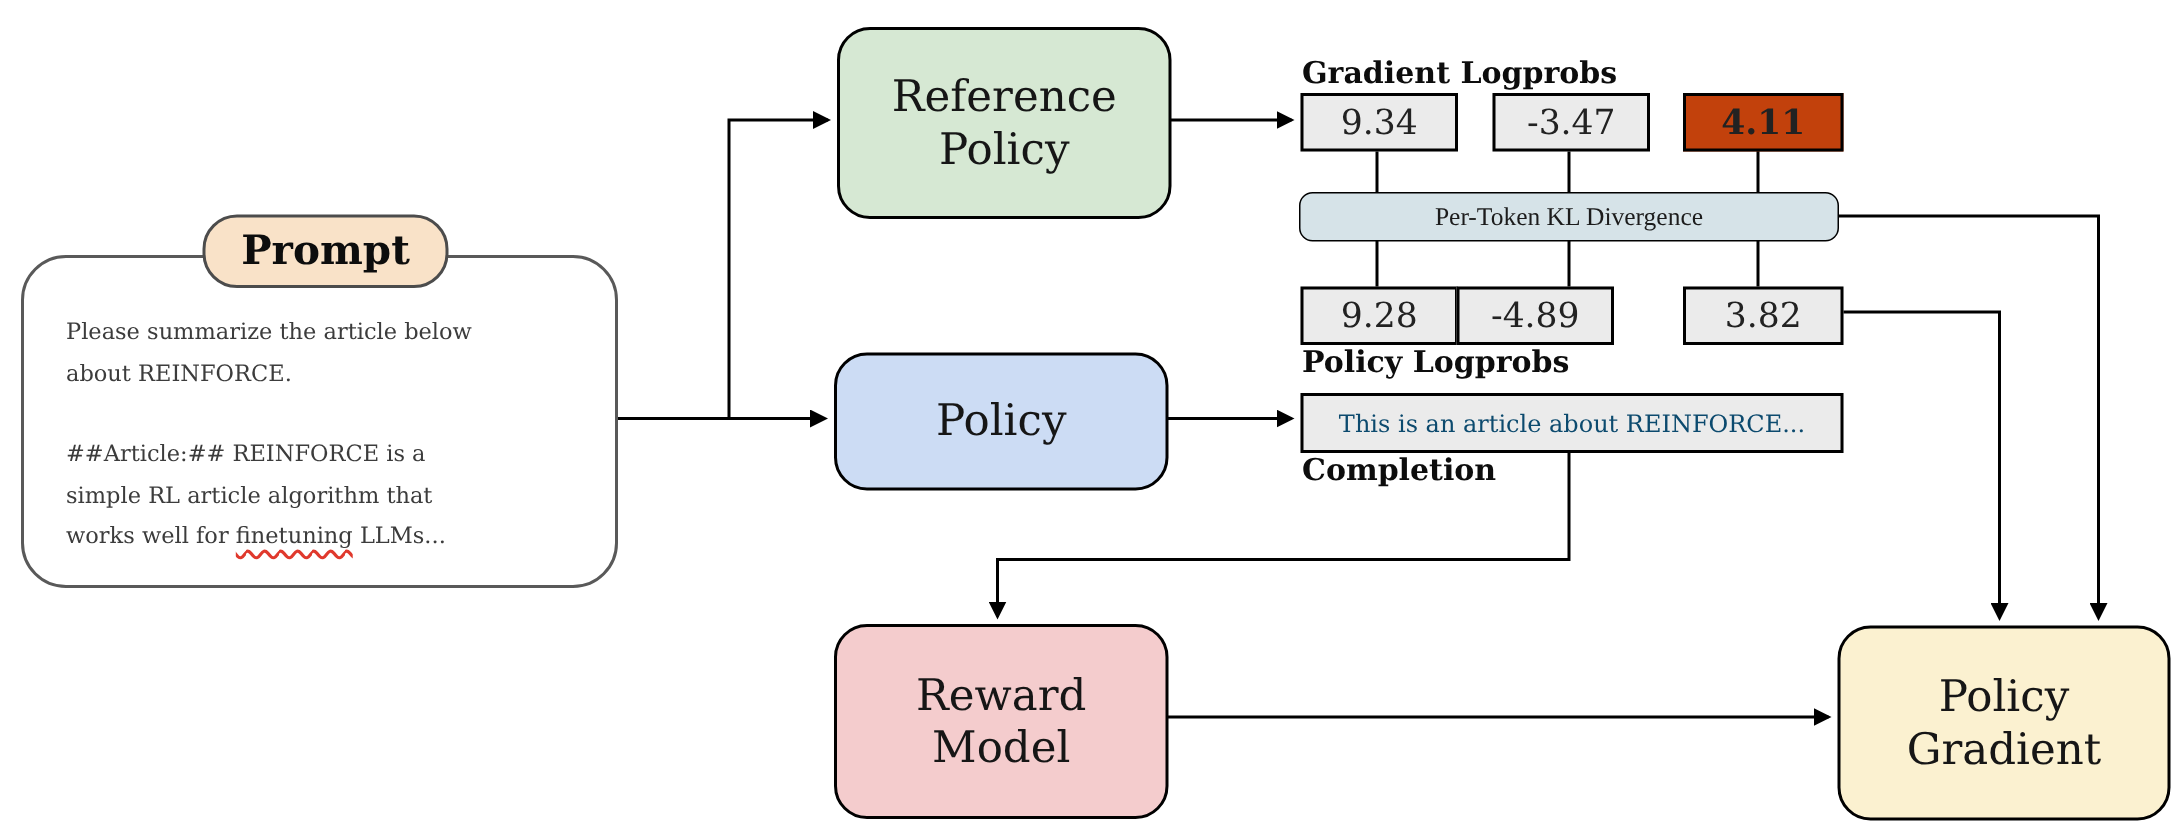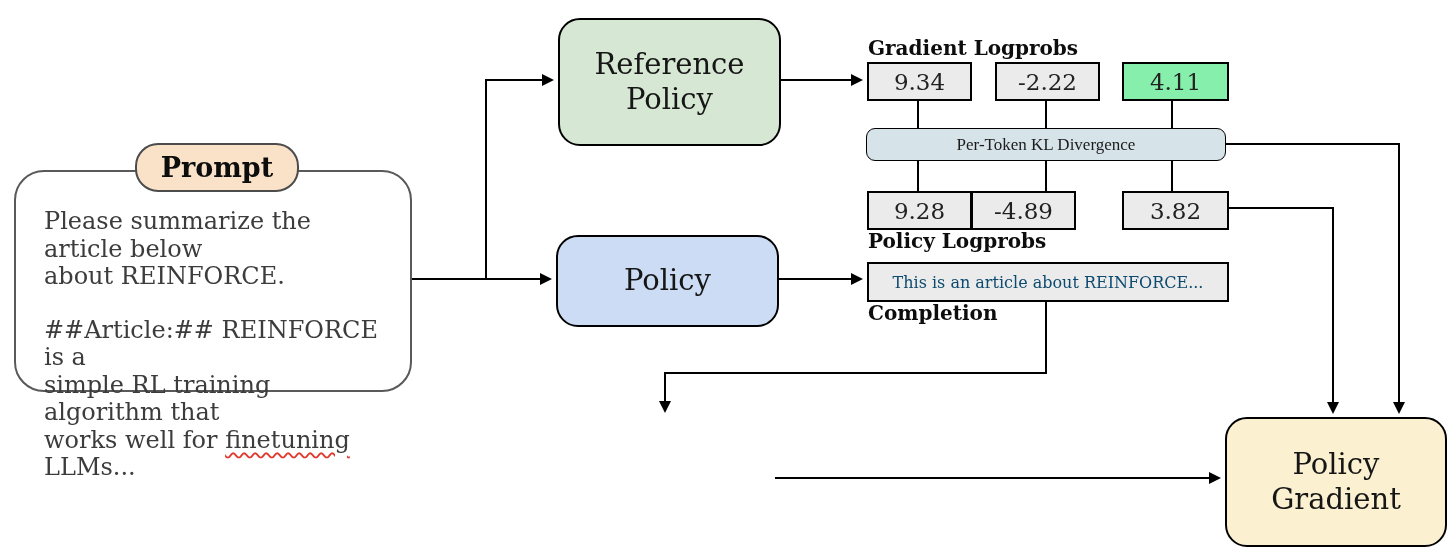--- a/index.html
+++ b/index.html
@@ -91,21 +91,21 @@
     align-items: center;
     justify-content: center;
     font-weight: bold;
     font-size: 27px;
     color: #0d0d0d;
   }
   .prompt-body {
     position: absolute;
     left: 28px; top: 36px;
     width: 345px;
-    font-size: 24px;
+    font-size: 15px;
     line-height: 27.5px;
     color: #3c3c3c;
   }
   .para2 { margin-top: 26px; }
   .misspell {
     text-decoration-line: underline;
     text-decoration-style: wavy;
     text-decoration-thickness: 1.5px;
     text-underline-offset: 4px;
   }
@@ -147,39 +147,41 @@
 
       <path d="M775,478 L1219,478" marker-end="url(#arrow)"></path>
     </g>
   </svg>
 
   <div class="prompt-box">
     <div class="prompt-body">
       <div>Please summarize the article below</div>
       <div>about REINFORCE.</div>
       <div class="para2">##Article:## REINFORCE is a</div>
-      <div>simple RL training algorithm that</div>
+      <div>simple RL article algorithm that</div>
       <div><span>works well for </span><span class="misspell" style="text-decoration-color: rgb(224, 57, 45);">finetuning</span><span> LLMs...</span></div>
     </div>
   </div>
   <div class="prompt-label" style="background: rgb(249, 226, 200); border-radius: 23px;">Prompt</div>
 
   <div class="node" style="left: 558px; top: 18px; width: 219px; height: 124px; background: rgb(214, 232, 211);">Reference
 Policy</div>
 
   <div class="node" style="left: 556px; top: 235px; width: 219px; height: 88px; background: rgb(204, 220, 244);">Policy</div>
 
+  <div class="node" style="left: 556px; top: 416px; width: 219px; height: 126px; background: rgb(244, 204, 205);">Reward
+Model</div>
 
   <div class="node" style="left: 1225px; top: 417px; width: 218px; height: 126px; background: rgb(251, 241, 208);">Policy
 Gradient</div>
 
   <div class="section-label" style="left:868px; top:36px;">Gradient Logprobs</div>
   <div class="tokenbox" style="left: 867px; top: 62px; width: 101px; height: 35px; background: rgb(235, 235, 235);">9.34</div>
-  <div class="tokenbox" style="left: 995px; top: 62px; width: 101px; height: 35px; background: rgb(235, 235, 235);">-2.22</div>
-  <div class="tokenbox" style="left: 1122px; top: 62px; width: 103px; height: 35px; background: #86efac;">4.11</div>
+  <div class="tokenbox" style="left: 995px; top: 62px; width: 101px; height: 35px; background: rgb(235, 235, 235);">-3.47</div>
+  <div class="tokenbox" style="left: 1122px; top: 62px; width: 103px; height: 35px; background: #c2410c; font-weight: bold;">4.11</div>
 
   <div class="kl-box" style="left: 866px; top: 128px; width: 358px; height: 31px; background: rgb(214, 227, 232);">Per-Token KL Divergence</div>
 
   <div class="tokenbox" style="left: 867px; top: 191px; width: 101px; height: 35px; background: rgb(235, 235, 235);">9.28</div>
   <div class="tokenbox" style="left: 971px; top: 191px; width: 101px; height: 35px; background: rgb(235, 235, 235);">-4.89</div>
   <div class="tokenbox" style="left: 1122px; top: 191px; width: 103px; height: 35px; background: rgb(235, 235, 235);">3.82</div>
   <div class="section-label" style="left:868px; top:229px;">Policy Logprobs</div>
 
   <div class="completion-box" style="left: 867px; top: 262px; width: 358px; height: 36px; background: rgb(235, 235, 235);">This is an article about REINFORCE...</div>
   <div class="section-label" style="left:868px; top:301px;">Completion</div>

